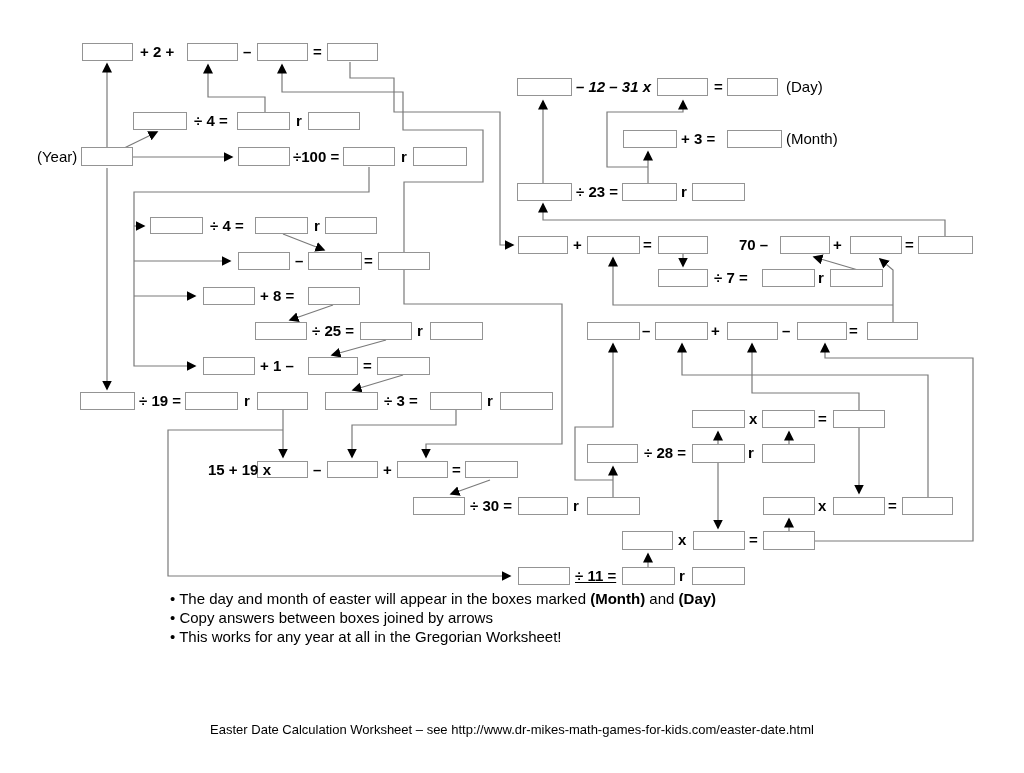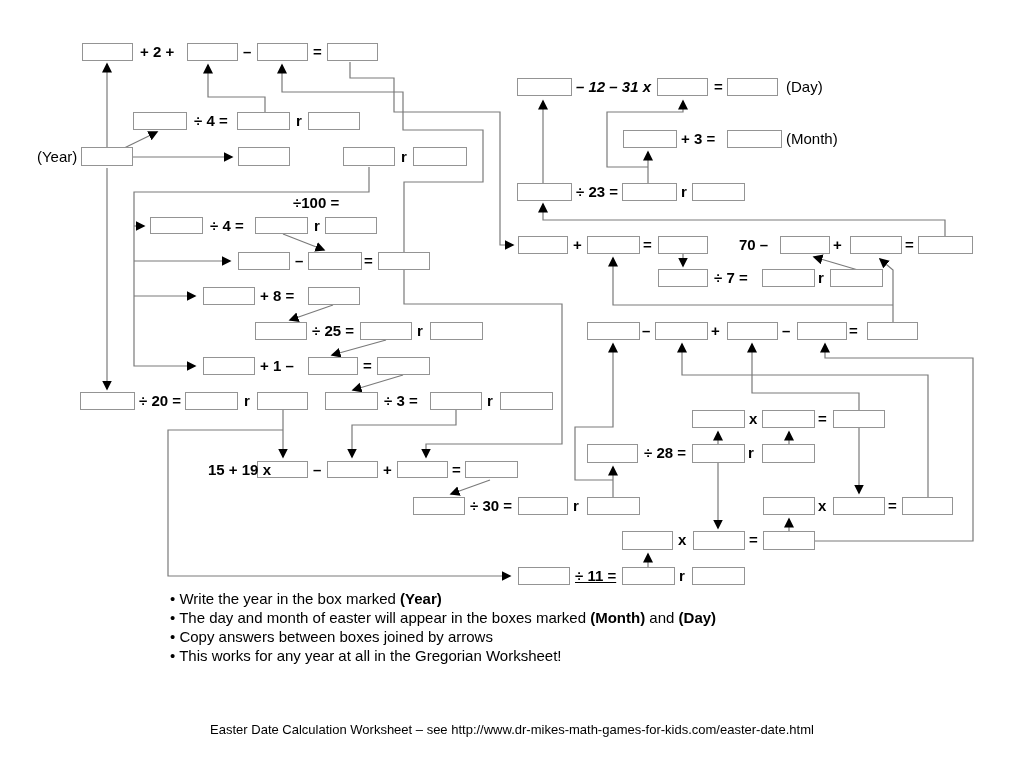--- a/index.html
+++ b/index.html
@@ -143,39 +143,39 @@
       <div class="wbox" style="left: 763px; top: 531px; width: 52px; height: 19px;"></div>
       <div class="wbox" style="left: 518px; top: 567px; width: 52px; height: 18px;"></div>
       <div class="wbox" style="left: 622px; top: 567px; width: 53px; height: 18px;"></div>
       <div class="wbox" style="left: 692px; top: 567px; width: 53px; height: 18px;"></div>
       <div class="dlabel" style="left: 140px; top: 43px;">+ 2 +</div>
       <div class="dlabel" style="left: 243px; top: 43px;">–</div>
       <div class="dlabel" style="left: 313px; top: 43px;">=</div>
       <div class="dlabel" style="left: 194px; top: 112px;">÷ 4 =</div>
       <div class="dlabel" style="left: 296px; top: 112px;">r</div>
       <div class="dlabel plain" style="left: 37px; top: 148px;">(Year)</div>
-      <div class="dlabel" style="left: 293px; top: 148px; margin-top: 46px;">÷100 =</div>
+      <div class="dlabel" style="left: 293px; top: 148px;">÷100 =</div>
       <div class="dlabel" style="left: 401px; top: 148px;">r</div>
       <div class="dlabel" style="left: 576px; top: 78px; font-style: italic;">– 12 – 31 x</div>
       <div class="dlabel" style="left: 714px; top: 78px;">=</div>
       <div class="dlabel plain" style="left: 786px; top: 78px;">(Day)</div>
       <div class="dlabel" style="left: 681px; top: 130px;">+ 3 =</div>
       <div class="dlabel plain" style="left: 786px; top: 130px;">(Month)</div>
       <div class="dlabel" style="left: 576px; top: 183px;">÷ 23 =</div>
       <div class="dlabel" style="left: 681px; top: 183px;">r</div>
       <div class="dlabel" style="left: 210px; top: 217px;">÷ 4 =</div>
       <div class="dlabel" style="left: 314px; top: 217px;">r</div>
       <div class="dlabel" style="left: 295px; top: 252px;">–</div>
       <div class="dlabel" style="left: 364px; top: 252px;">=</div>
       <div class="dlabel" style="left: 260px; top: 287px;">+ 8 =</div>
       <div class="dlabel" style="left: 312px; top: 322px;">÷ 25 =</div>
       <div class="dlabel" style="left: 417px; top: 322px;">r</div>
       <div class="dlabel" style="left: 260px; top: 357px;">+ 1 –</div>
       <div class="dlabel" style="left: 363px; top: 357px;">=</div>
-      <div class="dlabel" style="left: 139px; top: 392px;">÷ 20 =</div>
+      <div class="dlabel" style="left: 139px; top: 392px;">÷ 19 =</div>
       <div class="dlabel" style="left: 244px; top: 392px;">r</div>
       <div class="dlabel" style="left: 384px; top: 392px;">÷ 3 =</div>
       <div class="dlabel" style="left: 487px; top: 392px;">r</div>
       <div class="dlabel" style="left: 573px; top: 236px;">+</div>
       <div class="dlabel" style="left: 643px; top: 236px;">=</div>
       <div class="dlabel" style="left: 739px; top: 236px;">70 –</div>
       <div class="dlabel" style="left: 833px; top: 236px;">+</div>
       <div class="dlabel" style="left: 905px; top: 236px;">=</div>
       <div class="dlabel" style="left: 714px; top: 269px;">÷ 7 =</div>
       <div class="dlabel" style="left: 818px; top: 269px;">r</div>
@@ -194,19 +194,18 @@
       <div class="dlabel" style="left: 749px; top: 410px;">x</div>
       <div class="dlabel" style="left: 818px; top: 410px;">=</div>
       <div class="dlabel" style="left: 818px; top: 497px;">x</div>
       <div class="dlabel" style="left: 888px; top: 497px;">=</div>
       <div class="dlabel" style="left: 678px; top: 531px;">x</div>
       <div class="dlabel" style="left: 749px; top: 531px;">=</div>
       <div class="dlabel" style="left: 575px; top: 567px; text-decoration: underline;">÷ 11 =</div>
       <div class="dlabel" style="left: 679px; top: 567px;">r</div>
     </div>
   <div id="notes">
-      <div class="bullet-line"><span>• Write the year in the box marked </span><b>(Year)</b></div>
       <div class="bullet-line"><span>• The day and month of easter will appear in the boxes marked </span><b>(Month)</b><span> and </span><b>(Day)</b></div>
       <div class="bullet-line"><span>• Copy answers between boxes joined by arrows</span></div>
       <div class="bullet-line"><span>• This works for any year at all in the Gregorian Worksheet!</span></div>
     </div>
   <div id="footer">Easter Date Calculation Worksheet – see http://www.dr-mikes-math-games-for-kids.com/easter-date.html</div>
 </div>
 
 </body></html>

